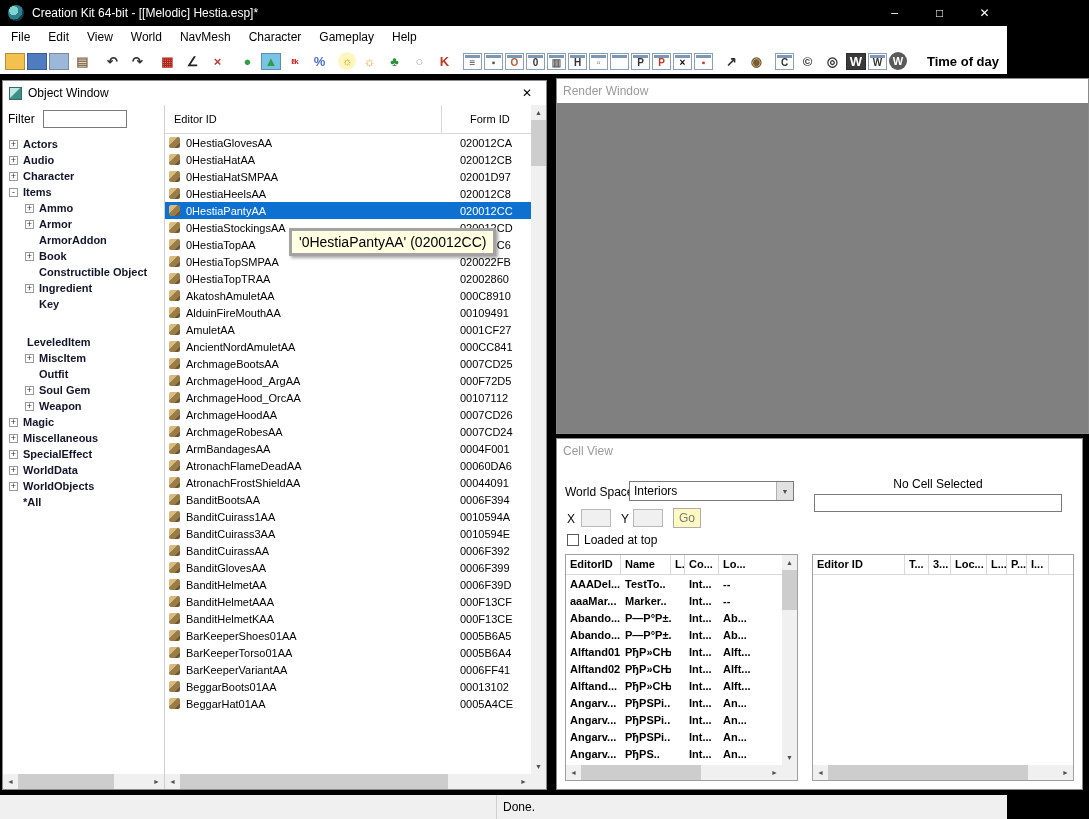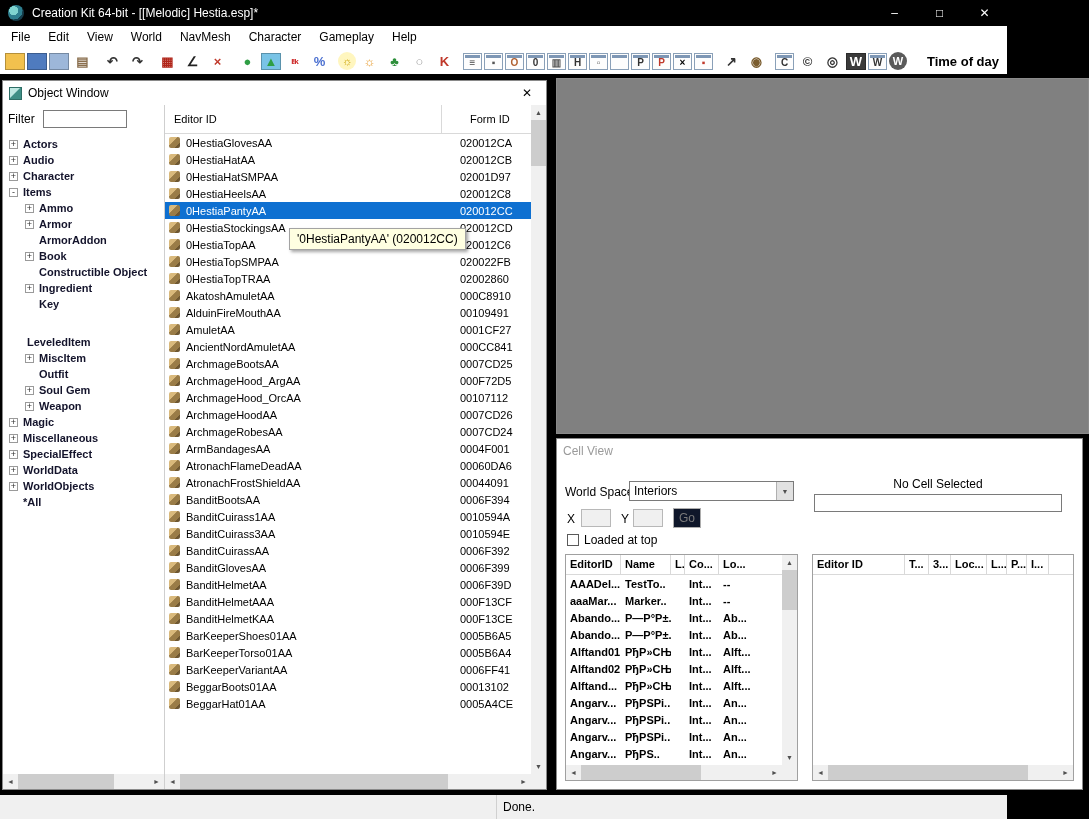--- a/index.html
+++ b/index.html
@@ -68,22 +68,22 @@
   .lh-cell { font-size:11px; color:#000; padding-top:8px; }
   .lh-editor { width:277px; padding-left:9px; border-right:1px solid #d9d9d9; }
   .lh-form { flex:1; padding-left:28px; }
   .list-rows { flex:1; overflow:hidden; position:relative; }
   .row { height:17px; display:flex; align-items:center; white-space:nowrap; font-size:11px; color:#000; }
   .obj-icon { width:11px; height:11px; margin:0 6px 0 4px; flex:none; border-radius:2px;
     background:linear-gradient(135deg,#d9b97c 0 40%,#9a7c47 41% 75%,#6e5731 76% 100%); }
   .obj-id { width:256px; overflow:hidden; }
   .obj-form { padding-left:18px; }
   .row.sel { background:#0e70d1; color:#fff; }
-  .tooltip { position:absolute; left:124px; top:123px; background:#ffffe1; border:1px solid #a3a3a3;
-    padding:3px 7px; font-size:12px; color:#000; box-shadow:2px 2px 3px rgba(0,0,0,.35); z-index:6; white-space:nowrap; }
+  .tooltip { position:absolute; left:124px; top:123px; background:#ffffe1; border:3px solid #a3a3a3;
+    padding:3px 7px; font-size:14px; color:#000; box-shadow:2px 2px 3px rgba(0,0,0,.35); z-index:6; white-space:nowrap; }
 
   
   .sb-v { position:absolute; right:0; top:0; bottom:15px; width:15px; background:#f0f0f0;
     display:flex; flex-direction:column; font-size:7px; color:#505050; }
   .sb-h { position:absolute; left:0; right:15px; bottom:0; height:15px; background:#f0f0f0;
     display:flex; align-items:center; font-size:7px; color:#505050; }
   .sb-h.full { right:0; }
   .sb-btn { width:15px; height:15px; display:flex; align-items:center; justify-content:center; flex:none; }
   .thumb-v { width:100%; background:#cdcdcd; flex:none; }
   .thumb-h { height:100%; background:#cdcdcd; flex:none; }
@@ -103,21 +103,21 @@
   .dd { position:absolute; left:72px; top:18px; width:165px; height:20px; border:1px solid #7a7a7a;
     background:#fff; display:flex; align-items:center; font-size:12px; }
   .dd-text { flex:1; padding-left:4px; }
   .dd-btn { width:17px; height:100%; background:#e1e1e1; border-left:1px solid #b0b0b0;
     display:flex; align-items:center; justify-content:center; font-size:7px; color:#505050; }
   .no-cell { left:255px; top:14px; width:252px; text-align:center; }
   .cell-name-input { position:absolute; left:257px; top:31px; width:248px; height:18px;
     border:1px solid #7a7a7a; font-size:11px; padding:0 3px; }
   .xy-input { position:absolute; top:46px; width:30px; height:18px; border:1px solid #b8b8b8;
     background:#f0f0f0; font-size:11px; padding:0 3px; }
-  .go-btn { position:absolute; left:116px; top:45px; width:28px; height:20px; background:#0f172a;
+  .go-btn { position:absolute; left:116px; top:45px; width:28px; height:20px; background:#fef9c3;
     border:1px solid #adadad; color:#7a7a7a; font-size:12px; display:flex; align-items:center;
     justify-content:center; }
   .cb { position:absolute; left:10px; top:71px; width:12px; height:12px; border:1px solid #5a5a5a; background:#fff; }
   .cb-label { left:27px; top:70px; }
 
   .cv-tables { flex:1; display:flex; gap:14px; padding:0 8px 8px 8px; overflow:hidden;font-weight:bold; }
   .tbl { position:relative; border:1px solid #a0a0a0; background:#fff; overflow:hidden; }
   .tbl-cells { width:233px; flex:none; }
   .tbl-refs { flex:1; }
   .tbl-inner { position:absolute; inset:0 15px 15px 0; display:flex; flex-direction:column; overflow:hidden; }
@@ -632,20 +632,21 @@
             <span class="thumb-h" style="width:268px"></span>
             <span class="sb-fill"></span>
             <span class="sb-btn">►</span>
           </div>
           <div class="sb-corner"></div>
         </div>
       </div>
     </div>
 
     <div class="panel render-window">
+      <div class="panel-title inactive">Render Window</div>
       <div class="render-viewport"></div>
     </div>
 
     <div class="panel cell-view">
       <div class="panel-title inactive">Cell View</div>
 
       <div class="cv-controls">
         <span class="cv-label" style="left:8px;top:22px">World Space</span>
         <div class="dd">
           <span class="dd-text">Interiors</span>

